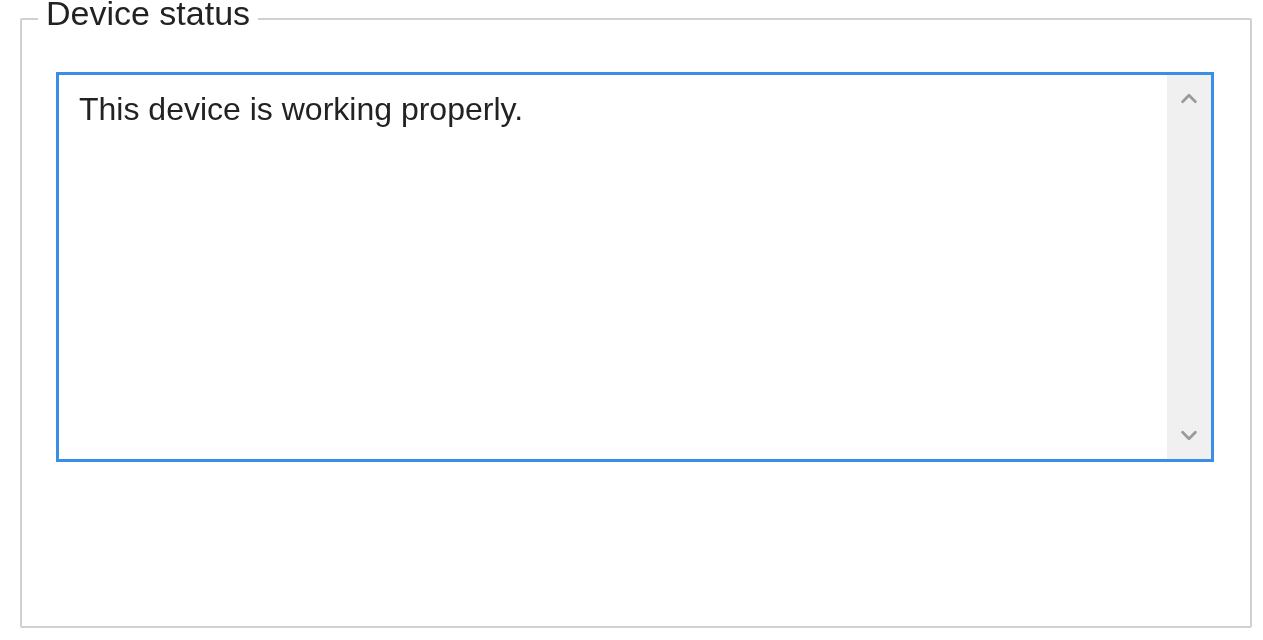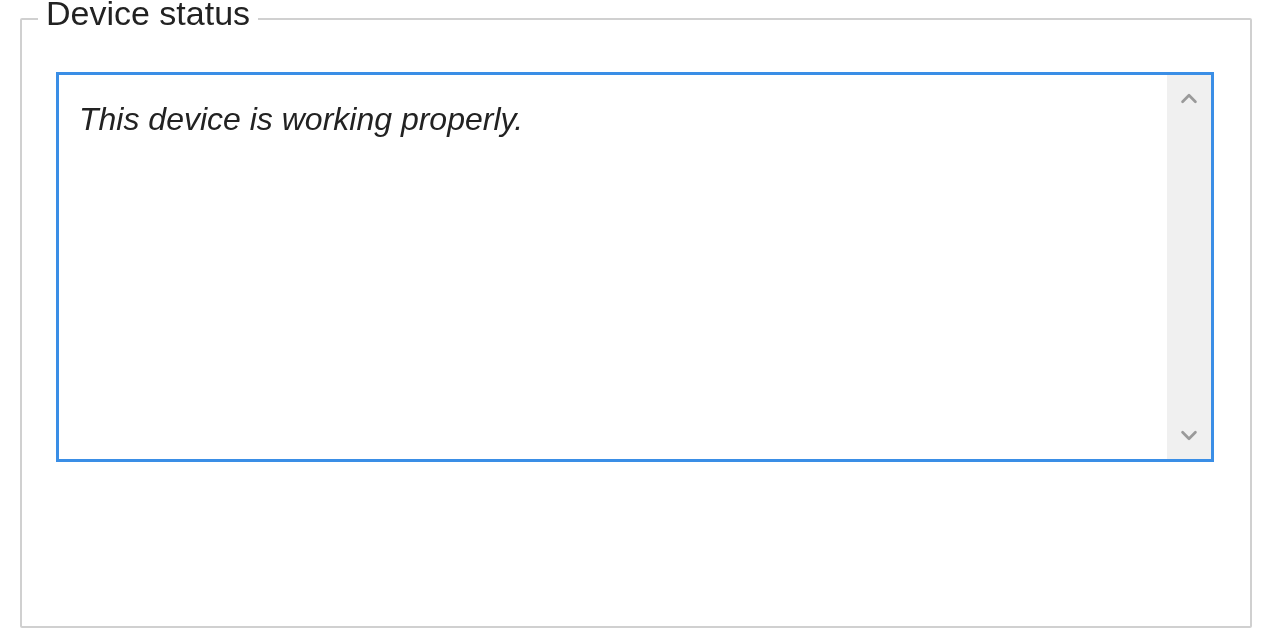--- a/index.html
+++ b/index.html
@@ -38,26 +38,25 @@
       left: 34px;
       top: 52px;
       width: 1158px;
       height: 390px;
       border: 3px solid #3a8ee6;
       background: #ffffff;
       display: flex;
     }
     .status-content {
       flex: 1;
-      padding: 24px 20px;
+      padding: 14px 20px;
       font-size: 32px;
       color: #222;
       line-height: 1.3;
       overflow: hidden;
-      font-style: italic;
     }
     .scrollbar {
       width: 44px;
       background: #f0f0f0;
       display: flex;
       flex-direction: column;
       justify-content: space-between;
       align-items: center;
       padding: 6px 0;
     }

